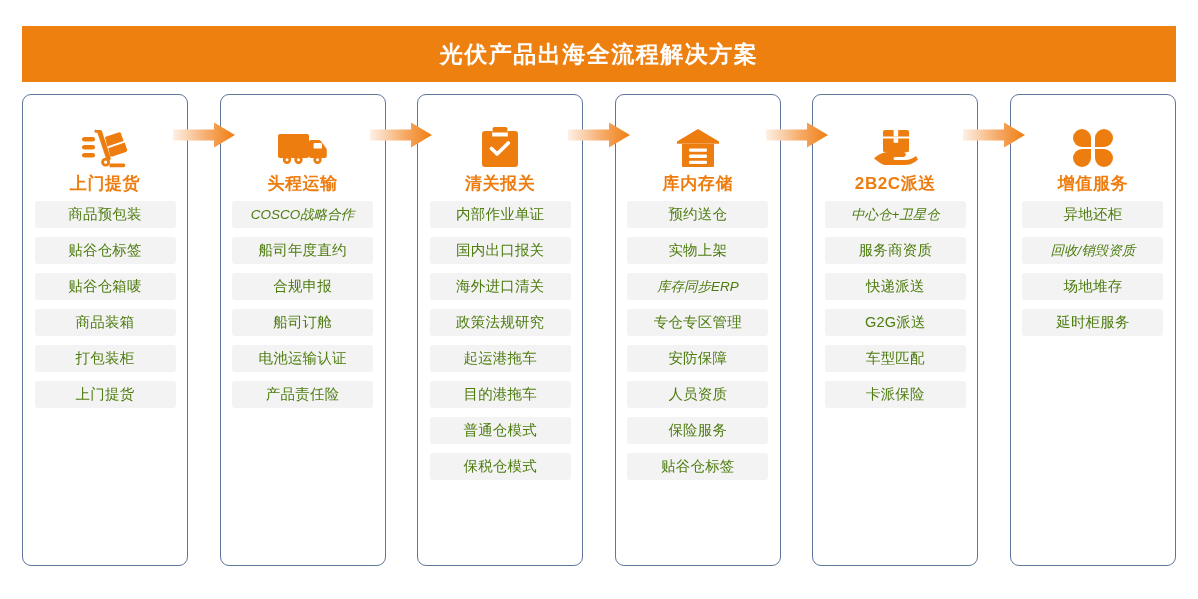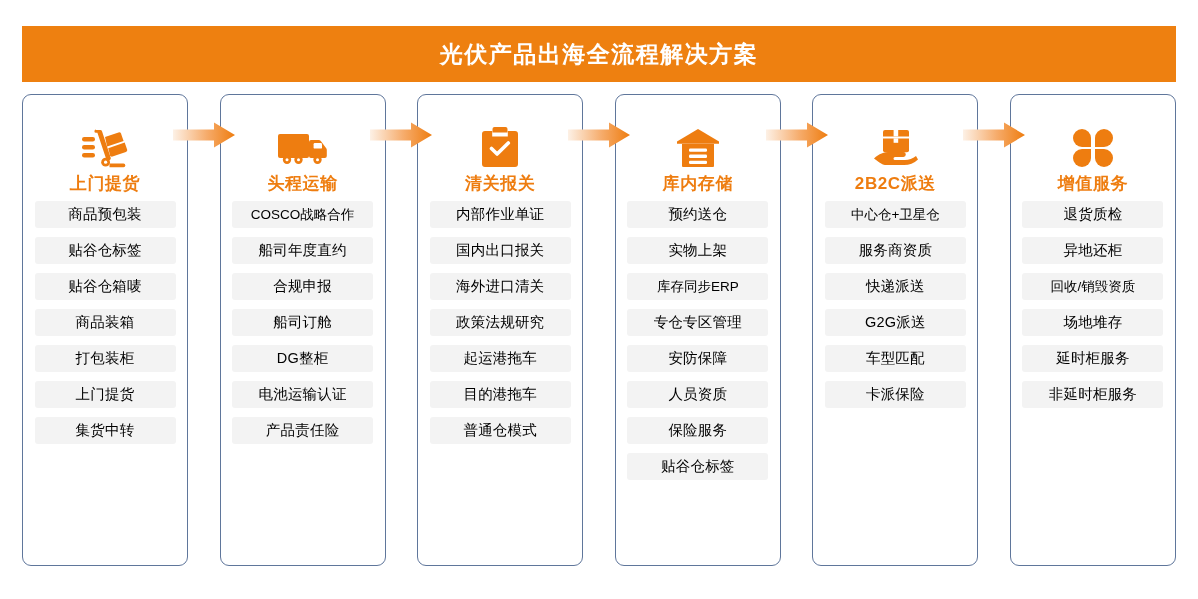--- a/index.html
+++ b/index.html
@@ -93,27 +93,27 @@
     flex-direction: column;
     gap: 9px;
   }
   .item-pill {
     height: 27px;
     background: #f3f3f3;
     border-radius: 3px;
     display: flex;
     align-items: center;
     justify-content: center;
-    color: #000000;
+    color: #4d7c0f;
     font-size: 14.5px;
     white-space: nowrap;
     letter-spacing: 0.2px;
     text-align: center;
   }
-  .item-pill.tight { font-size: 13.5px; letter-spacing: 0; }
+  .item-pill.tight { font-size: 13.5px; letter-spacing: 0; font-style: italic; }
 
   
   .arrow {
     position: absolute;
     top: 122px;
     width: 62px;
     height: 26px;
     pointer-events: none;
   }
   .arrow svg { display: block; }
@@ -143,21 +143,20 @@
     </svg>
         </div>
         <div class="col-title">上门提货</div>
         <div class="col-items">
           <div class="item-pill">商品预包装</div>
           <div class="item-pill">贴谷仓标签</div>
           <div class="item-pill">贴谷仓箱唛</div>
           <div class="item-pill">商品装箱</div>
           <div class="item-pill">打包装柜</div>
           <div class="item-pill">上门提货</div>
-          <div class="item-pill">集货中转</div>
         </div>
       </div>
       <div class="column">
         <div class="col-icon">
           <svg width="50" height="38" viewBox="0 0 50 38" fill="#ee7d10">
       <path d="M2 5 h27 a2 2 0 0 1 2 2 v20 a2 2 0 0 1-2 2 H2 a2 2 0 0 1-2-2 V7 a2 2 0 0 1 2-2 z"></path>
       <path d="M33 11 h7.6 a3 3 0 0 1 2.4 1.2 l5.2 7.1 a3 3 0 0 1 0.6 1.8 V27 a2 2 0 0 1-2 2 h-13.8 a2 2 0 0 1-2-2 V13 a2 2 0 0 1 2-2 z"></path>
       <rect x="35.6" y="14" width="8.4" height="5.6" rx="1.2" fill="#ffffff"></rect>
       <circle cx="9" cy="30.8" r="4.2"></circle>
       <circle cx="9" cy="30.8" r="1.5" fill="#ffffff"></circle>
@@ -166,21 +165,20 @@
       <circle cx="39.5" cy="30.8" r="4.2"></circle>
       <circle cx="39.5" cy="30.8" r="1.5" fill="#ffffff"></circle>
     </svg>
         </div>
         <div class="col-title">头程运输</div>
         <div class="col-items">
           <div class="item-pill tight">COSCO战略合作</div>
           <div class="item-pill">船司年度直约</div>
           <div class="item-pill">合规申报</div>
           <div class="item-pill">船司订舱</div>
-          <div class="item-pill">DG整柜</div>
           <div class="item-pill">电池运输认证</div>
           <div class="item-pill">产品责任险</div>
         </div>
       </div>
       <div class="column">
         <div class="col-icon">
           <svg width="38" height="44" viewBox="0 0 38 44" fill="#ee7d10">
       <path d="M13.5 1 h11 a2 2 0 0 1 2 2 v3.6 h-15 V3 a2 2 0 0 1 2-2 z"></path>
       <path d="M4 5 h7.2 v5.4 h15.6 V5 H34 a3 3 0 0 1 3 3 v30 a3 3 0 0 1-3 3 H4 a3 3 0 0 1-3-3 V8 a3 3 0 0 1 3-3 z"></path>
       <path d="M10.5 22.5 l5.6 5.6 11.2-11.2" stroke="#ffffff" stroke-width="3.6" fill="none" stroke-linecap="round" stroke-linejoin="round"></path>
@@ -188,20 +186,21 @@
         </div>
         <div class="col-title">清关报关</div>
         <div class="col-items">
           <div class="item-pill">内部作业单证</div>
           <div class="item-pill">国内出口报关</div>
           <div class="item-pill">海外进口清关</div>
           <div class="item-pill">政策法规研究</div>
           <div class="item-pill">起运港拖车</div>
           <div class="item-pill">目的港拖车</div>
           <div class="item-pill">普通仓模式</div>
+          <div class="item-pill">保税仓模式</div>
         </div>
       </div>
       <div class="column">
         <div class="col-icon">
           <svg width="44" height="40" viewBox="0 0 44 40" fill="#ee7d10">
       <path d="M22 1 L43 13.5 v2.2 H1 v-2.2 z"></path>
       <path d="M6 16 h32 v22 a1 1 0 0 1-1 1 H7 a1 1 0 0 1-1-1 z"></path>
       <rect x="13" y="20.5" width="18" height="3.3" rx="1.2" fill="#ffffff"></rect>
       <rect x="13" y="26.6" width="18" height="3.3" rx="1.2" fill="#ffffff"></rect>
       <rect x="13" y="32.7" width="18" height="3.3" rx="1.2" fill="#ffffff"></rect>
@@ -243,26 +242,24 @@
         <div class="col-icon">
           <svg width="44" height="42" viewBox="0 0 44 42" fill="#ee7d10">
       <path d="M20 20 H11 a9 9 0 1 1 9-9 z"></path>
       <path d="M24 20 V11 a9 9 0 1 1 9 9 z"></path>
       <path d="M24 22 h9 a9 9 0 1 1-9 9 z"></path>
       <path d="M20 22 v9 a9 9 0 1 1-9-9 z"></path>
     </svg>
         </div>
         <div class="col-title">增值服务</div>
         <div class="col-items">
-          <div class="item-pill">退货质检</div>
           <div class="item-pill">异地还柜</div>
           <div class="item-pill tight">回收/销毁资质</div>
           <div class="item-pill">场地堆存</div>
           <div class="item-pill">延时柜服务</div>
-          <div class="item-pill">非延时柜服务</div>
         </div>
       </div>
     </div>
 
 <div class="arrow" style="left: 172.8px;">
       <svg width="62" height="26" viewBox="0 0 62 26">
       <defs>
         <linearGradient id="arrowgrad0" x1="0" y1="0" x2="1" y2="0">
           <stop offset="0%" stop-color="#fdf1e6"></stop>
           <stop offset="55%" stop-color="#f6ab6a"></stop>

